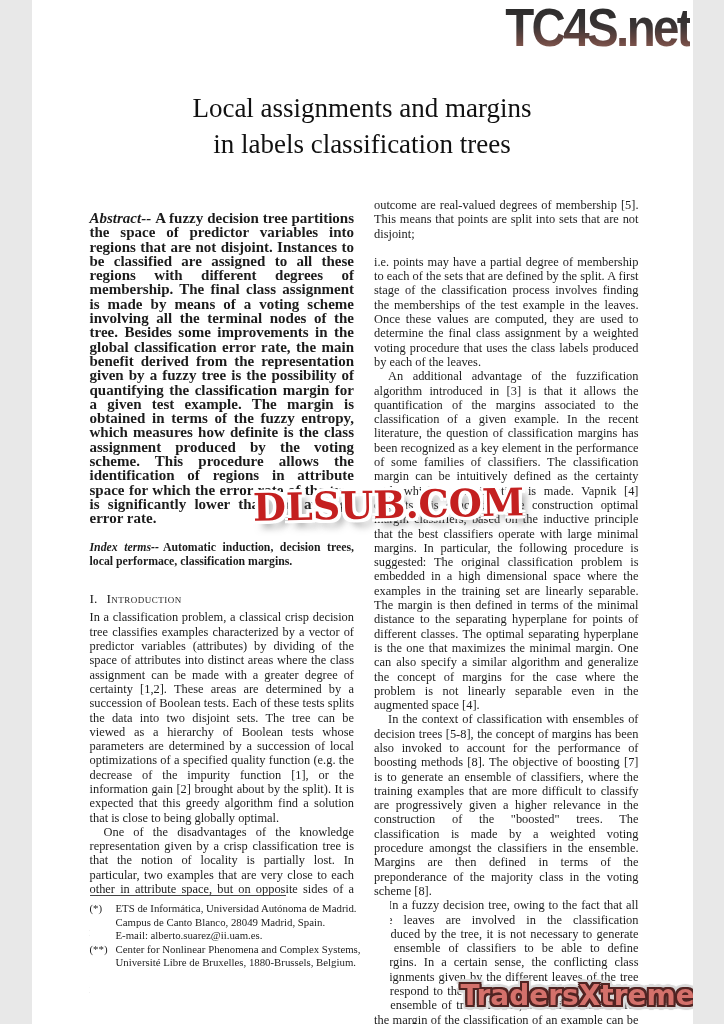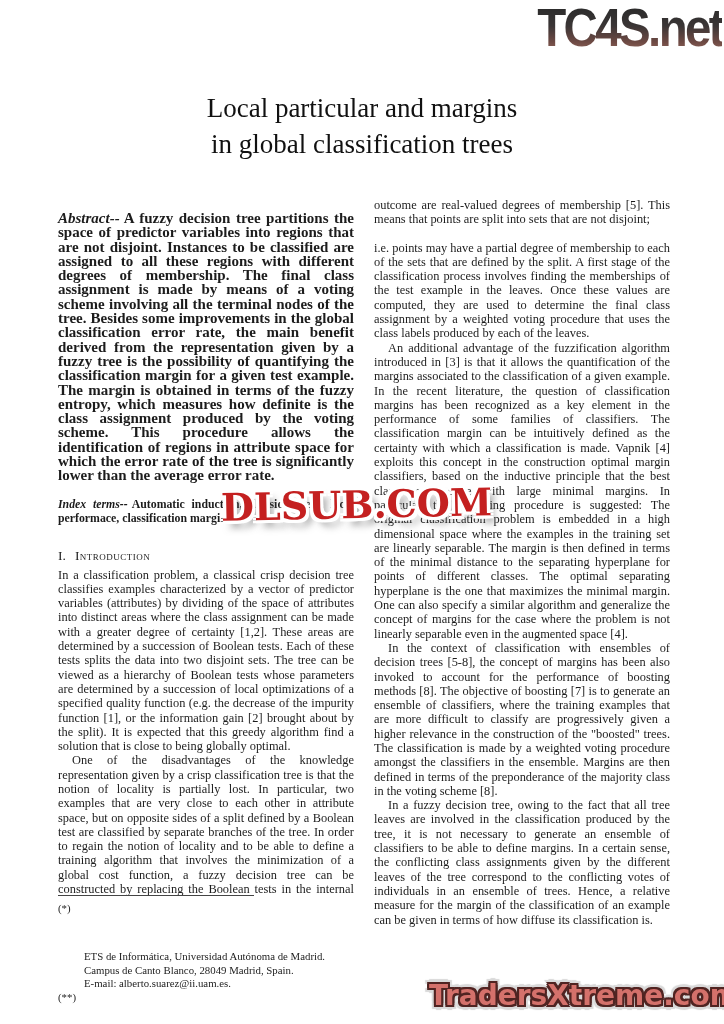--- a/index.html
+++ b/index.html
@@ -1,18 +1,18 @@
 <!DOCTYPE html>
 <html><head>
 <meta charset="utf-8">
 <style>
   html, body { margin: 0; padding: 0; background: #e8e8e8; }
   .page {
     position: relative;
-    width: 724px;
+    width: 661px;
     height: 1024px;
     margin: 0 auto;
     background: #ffffff;
     overflow: hidden;
     font-family: "Liberation Serif", "DejaVu Serif", serif;
     color: #1c1c1c;
   }
 
   
   .wm-top {
@@ -141,32 +141,32 @@
     text-align: left;
   }
   .footnote-rule {
     width: 196px;
     border: none;
     border-top: 1px solid #444444;
     margin: 0 0 6px 0;
   }
   .footnote { display: flex; }
   .footnote .fn-marker { flex: 0 0 26px; }
-  .footnote .fn-text { flex: 1; white-space: pre-line; margin-top: 48px; }
+  .footnote .fn-text { flex: 1; white-space: pre-line; }
 </style>
 </head>
 <body>
 
 <div class="page">
 
   <div class="wm-top">TC4S.net</div>
 
   <div class="title-block">
-    <div>Local particular and margins</div>
-    <div>in global classification trees</div>
+    <div>Local assignments and margins</div>
+    <div>in labels classification trees</div>
   </div>
 
 
   <div class="columns">
 
     <div class="col col-left">
       <p class="abstract"><span class="lead-label">Abstract--</span><span>A fuzzy decision tree partitions the space of predictor variables into regions that are not disjoint. Instances to be classified are assigned to all these regions with different degrees of membership. The final class assignment is made by means of a voting scheme involving all the terminal nodes of the tree. Besides some improvements in the global classification error rate, the main benefit derived from the representation given by a fuzzy tree is the possibility of quantifying the classification margin for a given test example. The margin is obtained in terms of the fuzzy entropy, which measures how definite is the class assignment produced by the voting scheme. This procedure allows the identification of regions in attribute space for which the error rate of the tree is significantly lower than the average error rate.</span></p>
 
       <p class="index-terms"><span class="lead-label">Index terms--</span><span>Automatic induction, decision trees, local performace, classification margins.</span></p>
 

